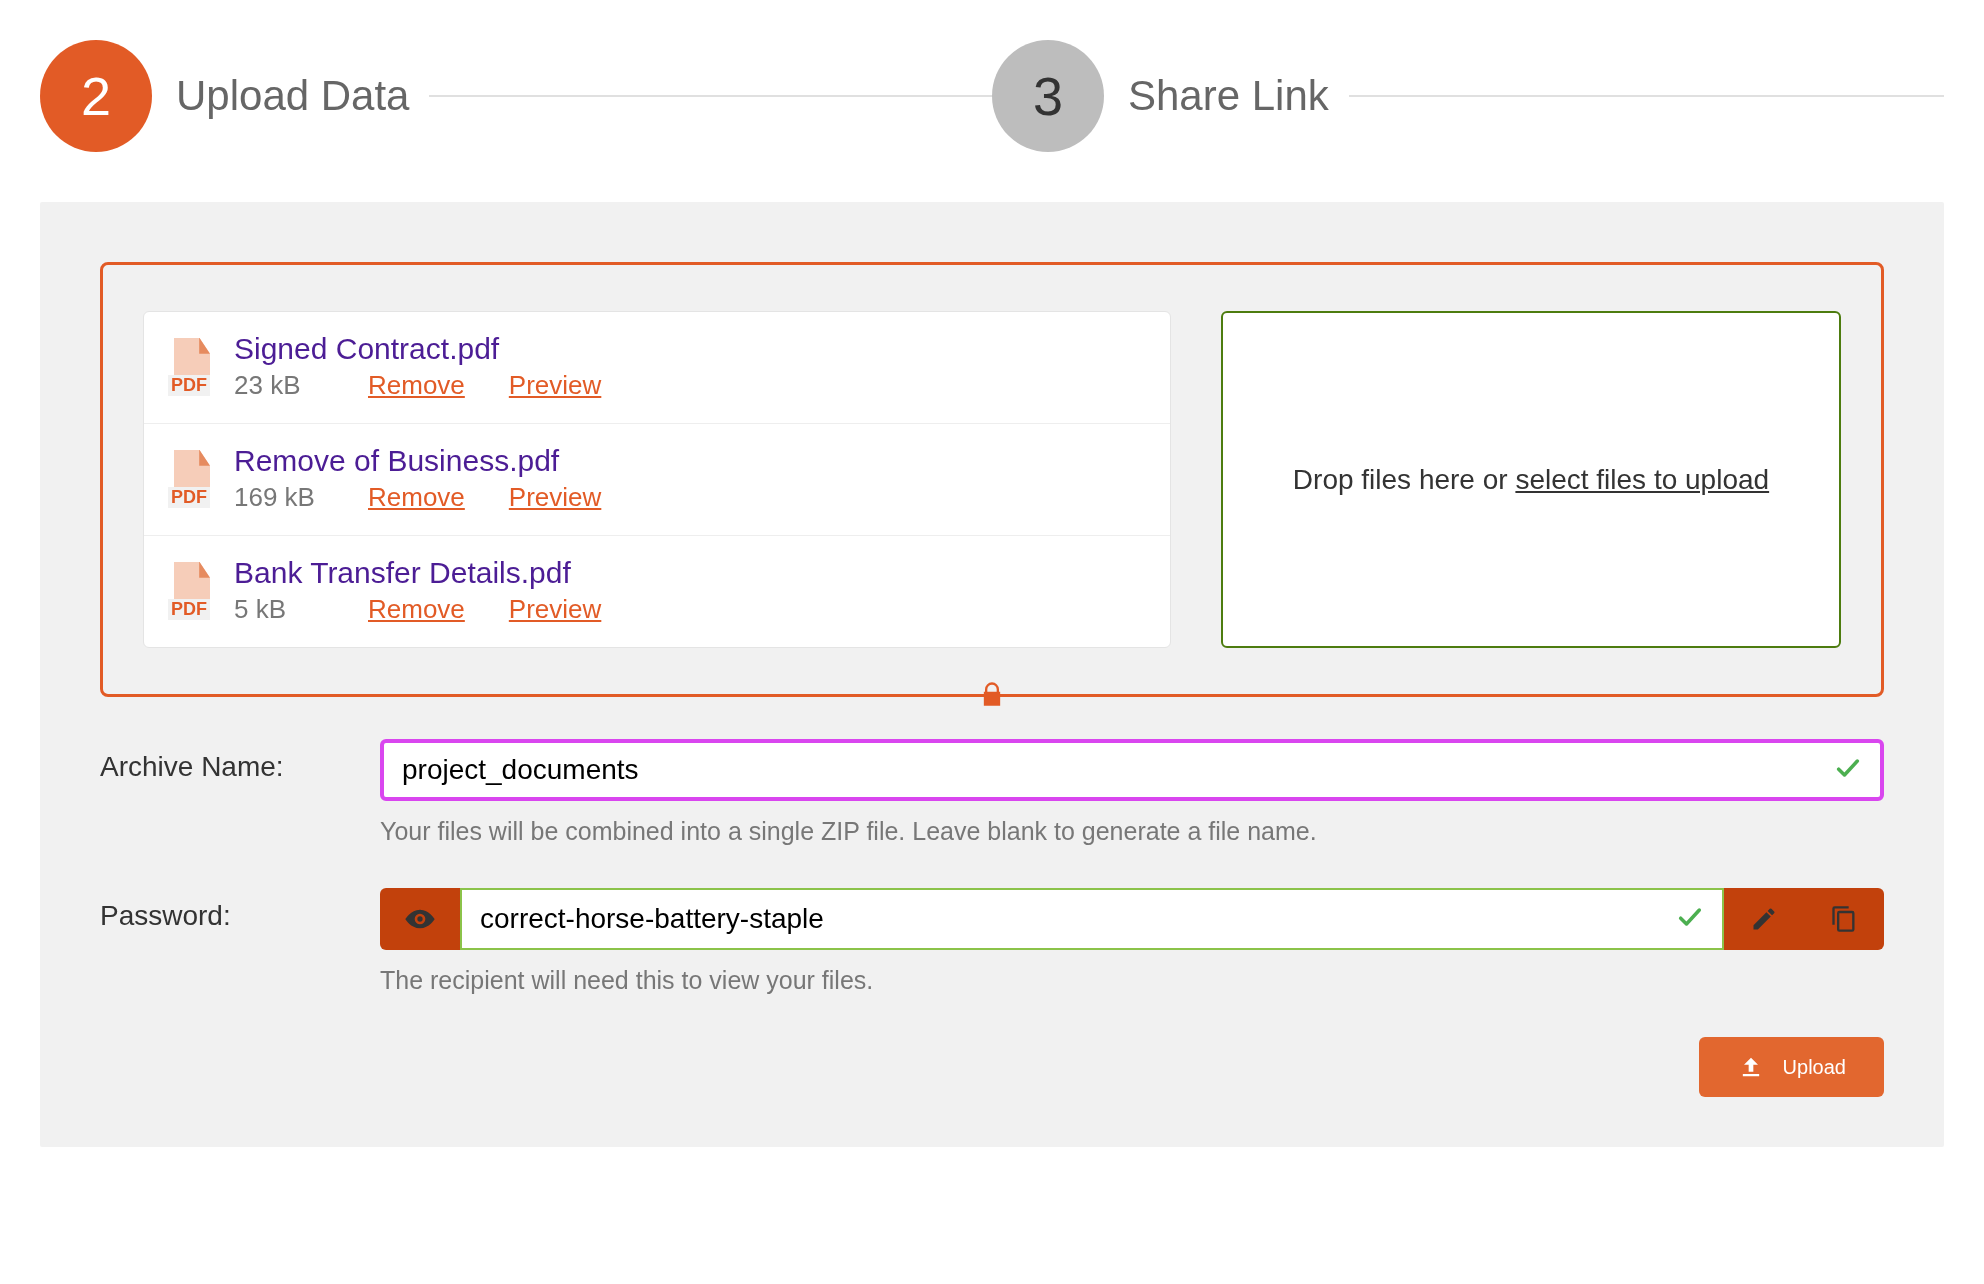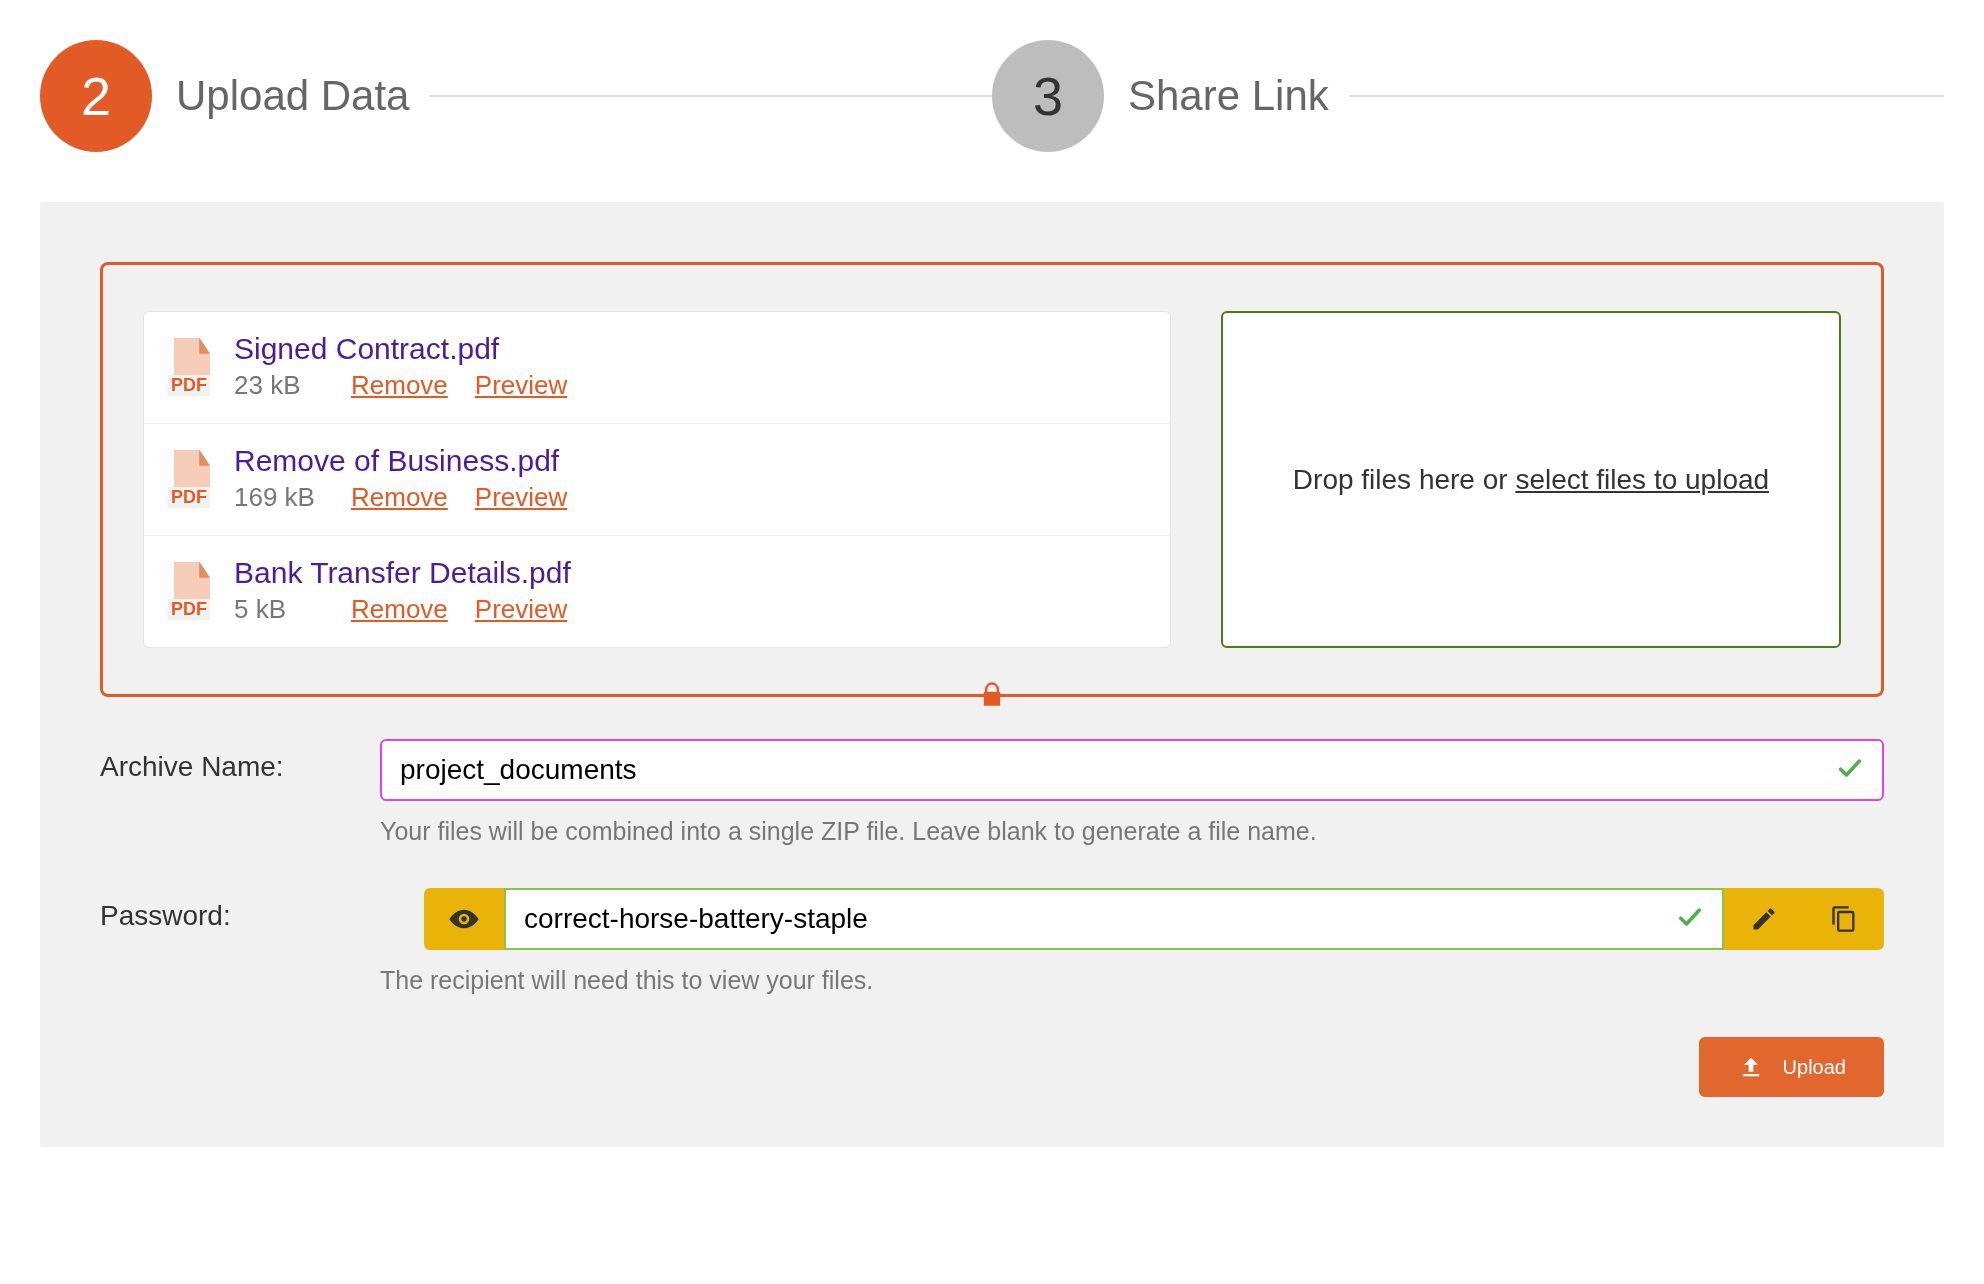--- a/index.html
+++ b/index.html
@@ -108,21 +108,21 @@
     font-weight: 700;
     color: #e25b26;
     background: #f1f1f1;
     padding: 0 3px;
   }
   .file-info { flex: 1; }
   .file-name { font-size: 30px; color: #4c1d95; margin-bottom: 4px; }
   .file-meta {
     display: flex;
     align-items: baseline;
-    gap: 27px;
+    gap: 44px;
     font-size: 26px;
   }
   .file-size { color: #777; min-width: 90px;}
   .file-link {
     color: #e25b26;
     text-decoration: underline;
     cursor: pointer;
   }
 
   .drop-target {
@@ -161,21 +161,21 @@
   .form-label {
     width: 280px;
     font-size: 28px;
     padding-top: 12px;
     color: #333;
   }
   .form-field { flex: 1; }
   .input-wrap {
     display: flex;
     align-items: center;
-    border: 2px solid #d946ef;
+    border: 4px solid #d946ef;
     border-radius: 6px;
     background: #fff;
     height: 62px;
     padding: 0 18px;
   }
   .input-wrap input {
     flex: 1;
     border: none;
     outline: none;
     font-size: 28px;
@@ -184,25 +184,24 @@
   .check-icon { color: #4caf50; }
   .helper {
     font-size: 25px;
     color: #777;
     margin-top: 16px;
   }
 
   .password-row .field-group {
     display: flex;
     align-items: stretch;
-    background: #eab308;
+    background: #c2410c;
     border-radius: 6px;
     height: 62px;
     overflow: hidden;
-    margin-left: 44px;
   }
   .icon-btn {
     width: 80px;
     display: flex;
     align-items: center;
     justify-content: center;
     color: #333;
     cursor: pointer;
   }
   .password-row .input-wrap {

